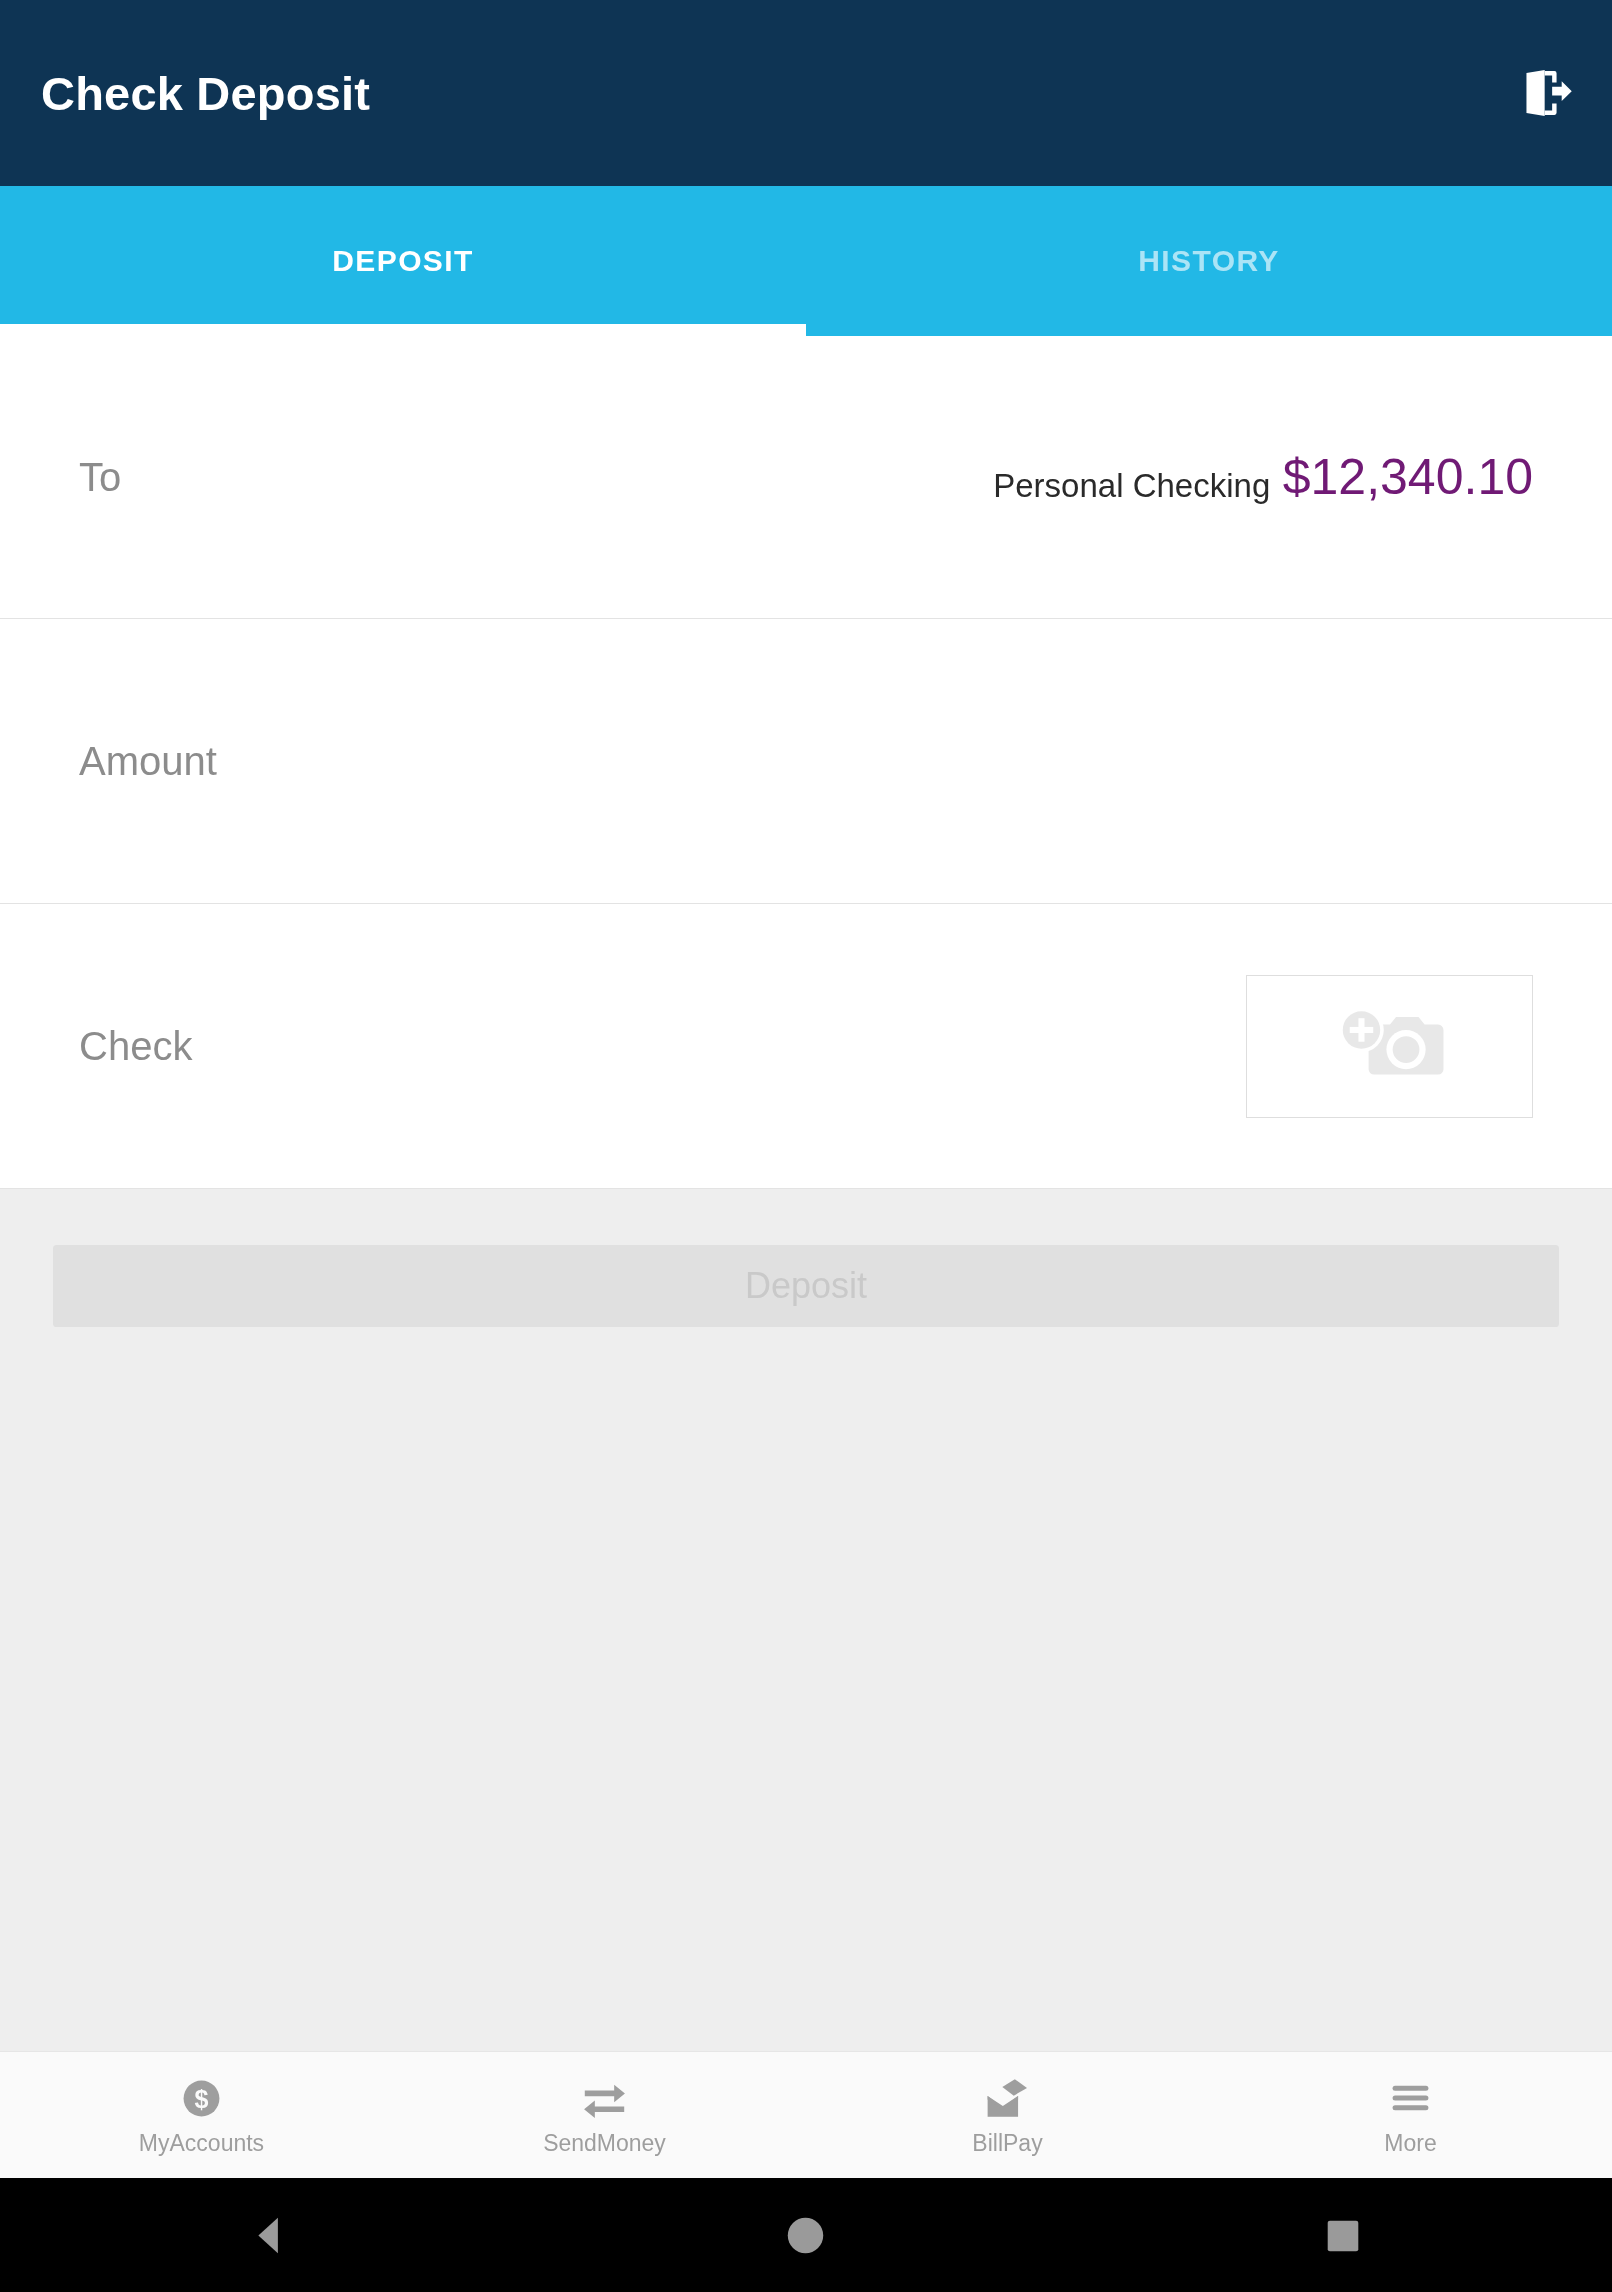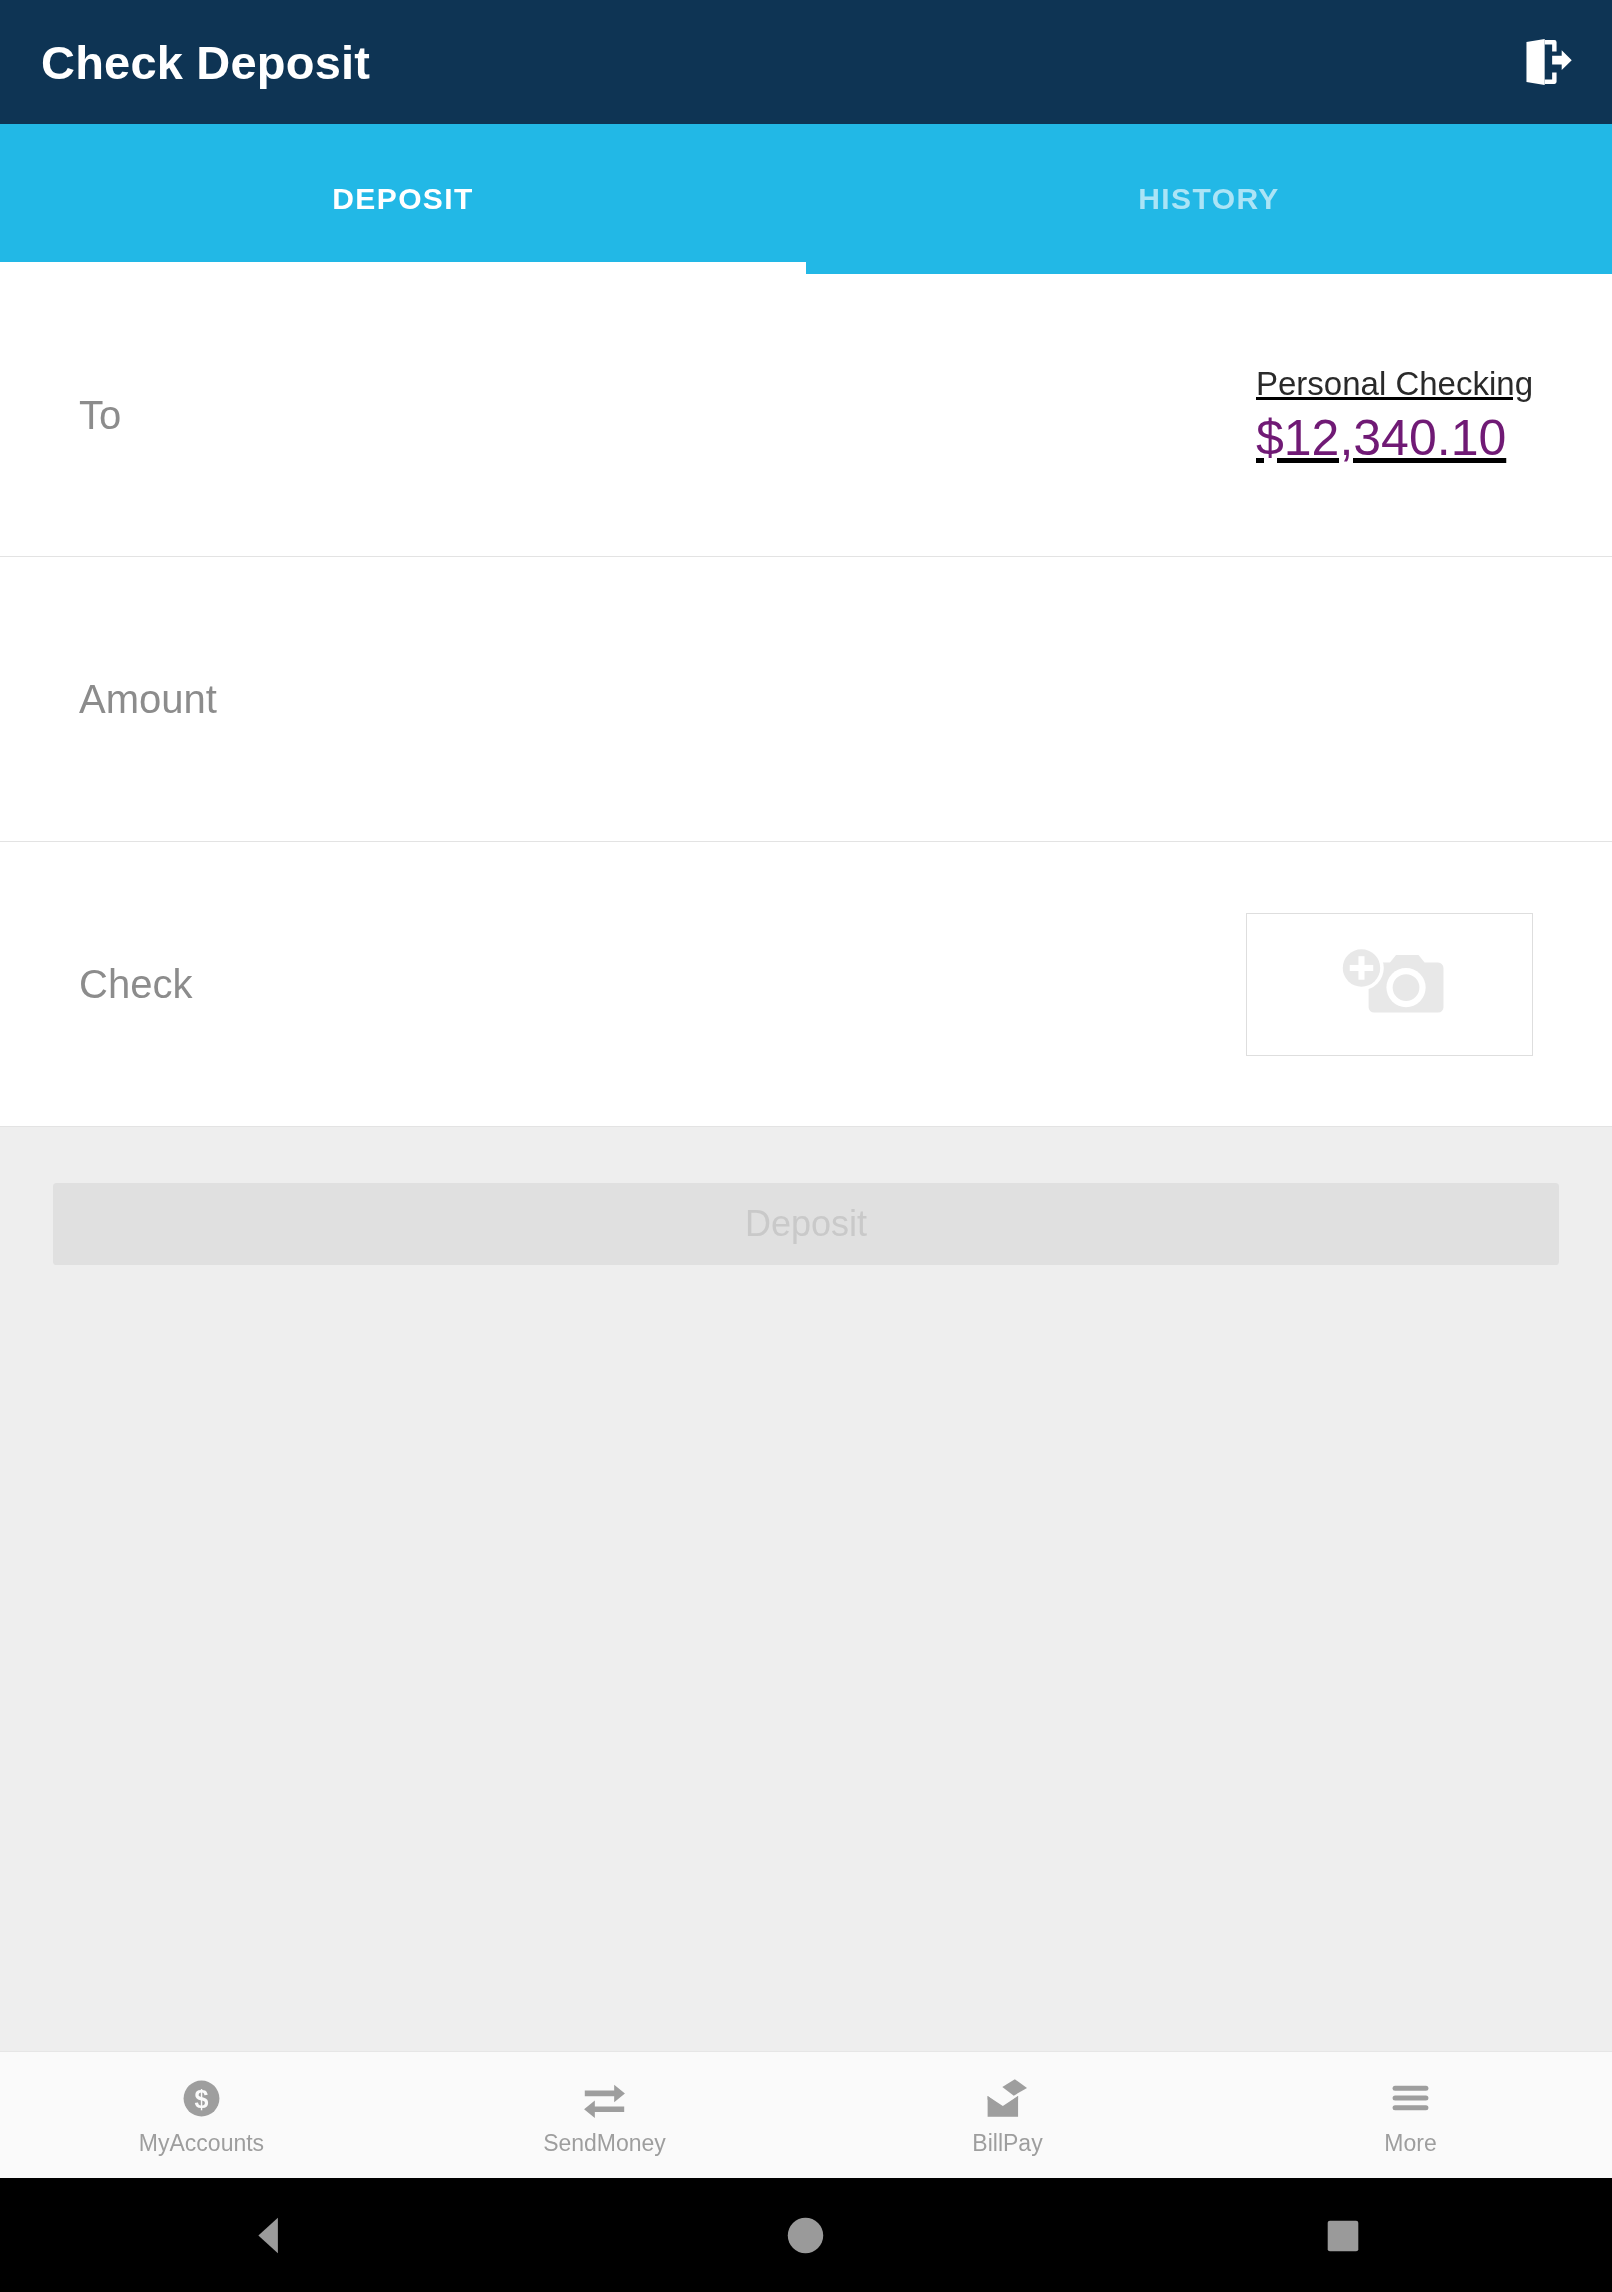--- a/index.html
+++ b/index.html
@@ -14,21 +14,21 @@
     width: 1612px;
     height: 2293px;
     position: relative;
     display: flex;
     flex-direction: column;
     background: #ffffff;
   }
 
   
   .appbar {
-    height: 124px;
+    height: 186px;
     background: #0e3454;
     display: flex;
     align-items: center;
     justify-content: space-between;
     padding: 0 27px 0 41px;
     flex: 0 0 auto;
   }
   .appbar-title {
     color: #ffffff;
     font-size: 47px;
@@ -97,23 +97,23 @@
   .row-back   { height: 285px; }
 
   .row-label {
     font-size: 40px;
     color: #8c8c8c;
     font-weight: normal;
     line-height: 1;
   }
   .acct {
     display: flex;
-    flex-direction: column;
+    flex-direction: row;
+    align-items: flex-end;
     gap: 12.5px;
-    text-decoration: underline;
   }
   .acct-name {
     font-size: 33px;
     color: #2a2a2a;
     line-height: 1;
   }
   .acct-balance {
     font-size: 50px;
     color: #701a75;
     line-height: 1;

